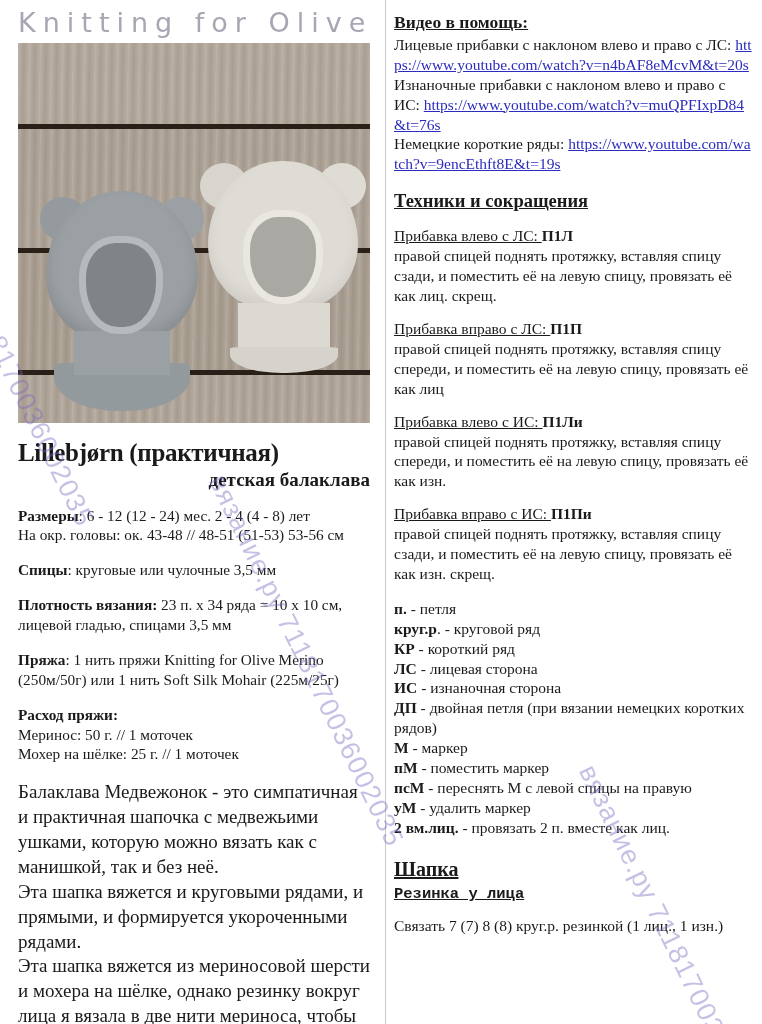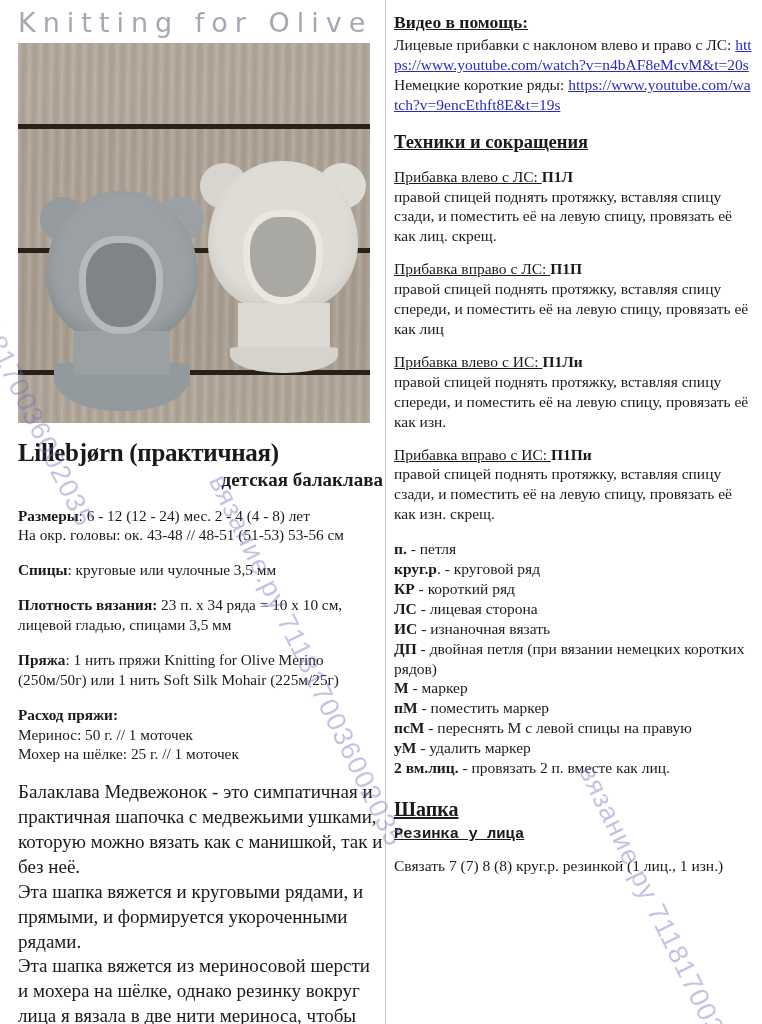--- a/index.html
+++ b/index.html
@@ -32,21 +32,21 @@
   }
   .wm-a { top: 150px; left: -80px; transform: rotate(64deg); transform-origin: left top; }
   .wm-b { top: 470px; left: 230px; transform: rotate(64deg); transform-origin: left top; }
   .wm-c { top: 760px; left: 600px; transform: rotate(64deg); transform-origin: left top; }
 
   
   .col-left {
     position: absolute;
     left: 0; top: 0;
     width: 384px; height: 1024px;
-    padding: 0 1px 0 18px;
+    padding: 0 14px 0 18px;
     z-index: 10;
   }
   .col-right {
     position: absolute;
     left: 385px; top: 0;
     width: 377px; height: 1024px;
     padding: 12px 10px 15px 8px;
     border-left: 1px solid #c9c9c9;
     z-index: 10;
   }
@@ -278,20 +278,21 @@
       <p>Эта шапка вяжется из мериносовой шерсти и мохера на шёлке, однако резинку вокруг лица я вязала в две нити мериноса, чтобы избежать мелких волосинок мохера на лице ребёнка.</p>
     </div>
   </div>
 
   <div class="col-right">
 
     <div class="rh">Видео в помощь:</div>
 
     <div class="rtext">
       <p><span>Лицевые прибавки с наклоном влево и право с ЛС: </span><a class="lnk" href="#">https://www.youtube.com/watch?v=n4bAF8eMcvM&amp;t=20s</a></p>
+      <p><span>Изнаночные прибавки с наклоном влево и право с ИС: </span><a class="lnk" href="#">https://www.youtube.com/watch?v=muQPFIxpD84&amp;t=76s</a></p>
       <p><span>Немецкие короткие ряды: </span><a class="lnk" href="#">https://www.youtube.com/watch?v=9encEthft8E&amp;t=19s</a></p>
     </div>
 
     <div class="rh2">Техники и сокращения</div>
 
     <div class="tech">
       <span class="th">Прибавка влево с ЛС: </span><span class="th code">П1Л</span>
       <span class="body">правой спицей поднять протяжку, вставляя спицу сзади, и поместить её на левую спицу, провязать её как лиц. скрещ.</span>
     </div>
     <div class="tech">
@@ -305,21 +306,21 @@
     <div class="tech">
       <span class="th">Прибавка вправо с ИС: </span><span class="th code">П1Пи</span>
       <span class="body">правой спицей поднять протяжку, вставляя спицу сзади, и поместить её на левую спицу, провязать её как изн. скрещ.</span>
     </div>
 
     <div class="abbr">
       <div><span class="b">п.</span><span> - петля</span></div>
       <div><span class="b">круг.р</span><span>. - круговой ряд</span></div>
       <div><span class="b">КР</span><span> - короткий ряд</span></div>
       <div><span class="b">ЛС</span><span> - лицевая сторона</span></div>
-      <div><span class="b">ИС</span><span> - изнаночная вязать</span></div>
+      <div><span class="b">ИС</span><span> - изнаночная сторона</span></div>
       <div><span class="b">ДП</span><span> - двойная петля (при вязании немецких коротких рядов)</span></div>
       <div><span class="b">М</span><span> - маркер</span></div>
       <div><span class="b">пМ</span><span> - поместить маркер</span></div>
       <div><span class="b">псМ</span><span> - переснять М с левой спицы на правую</span></div>
       <div><span class="b">уМ</span><span> - удалить маркер</span></div>
       <div><span class="b">2 вм.лиц.</span><span> - провязать 2 п. вместе как лиц.</span></div>
     </div>
 
     <div class="hat-head">Шапка</div>
     <div class="sec-head">Резинка у лица</div>

